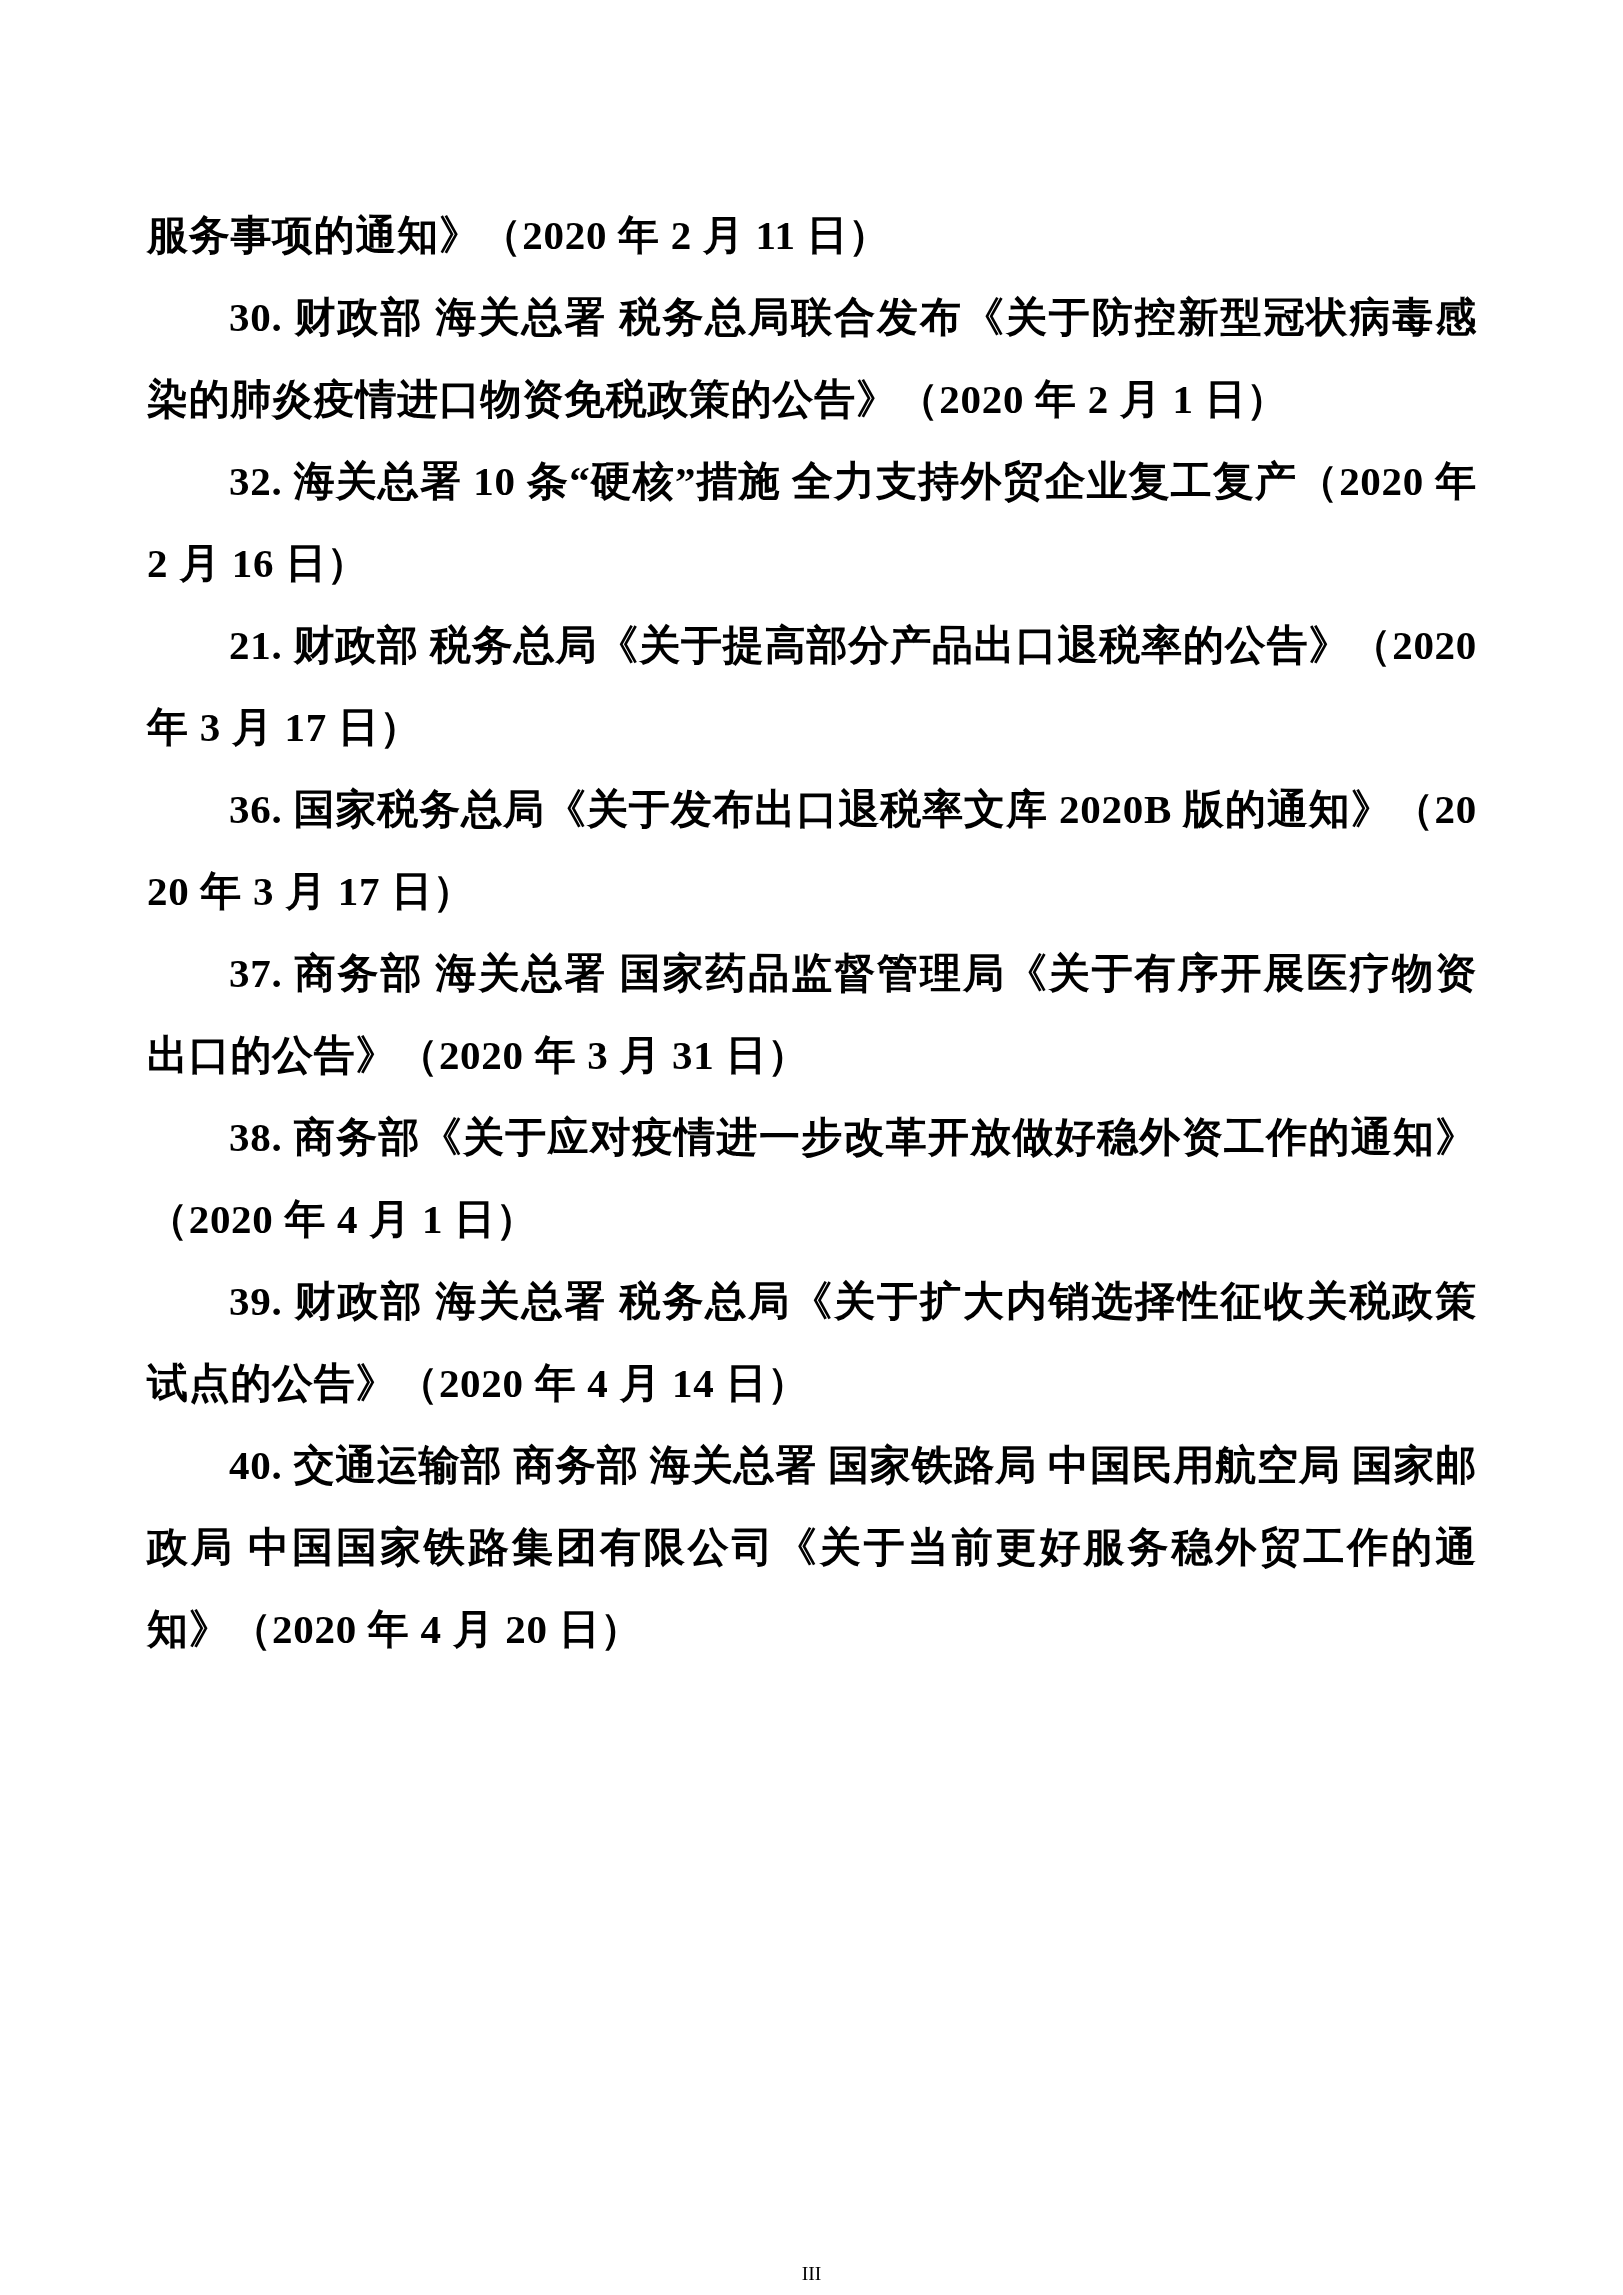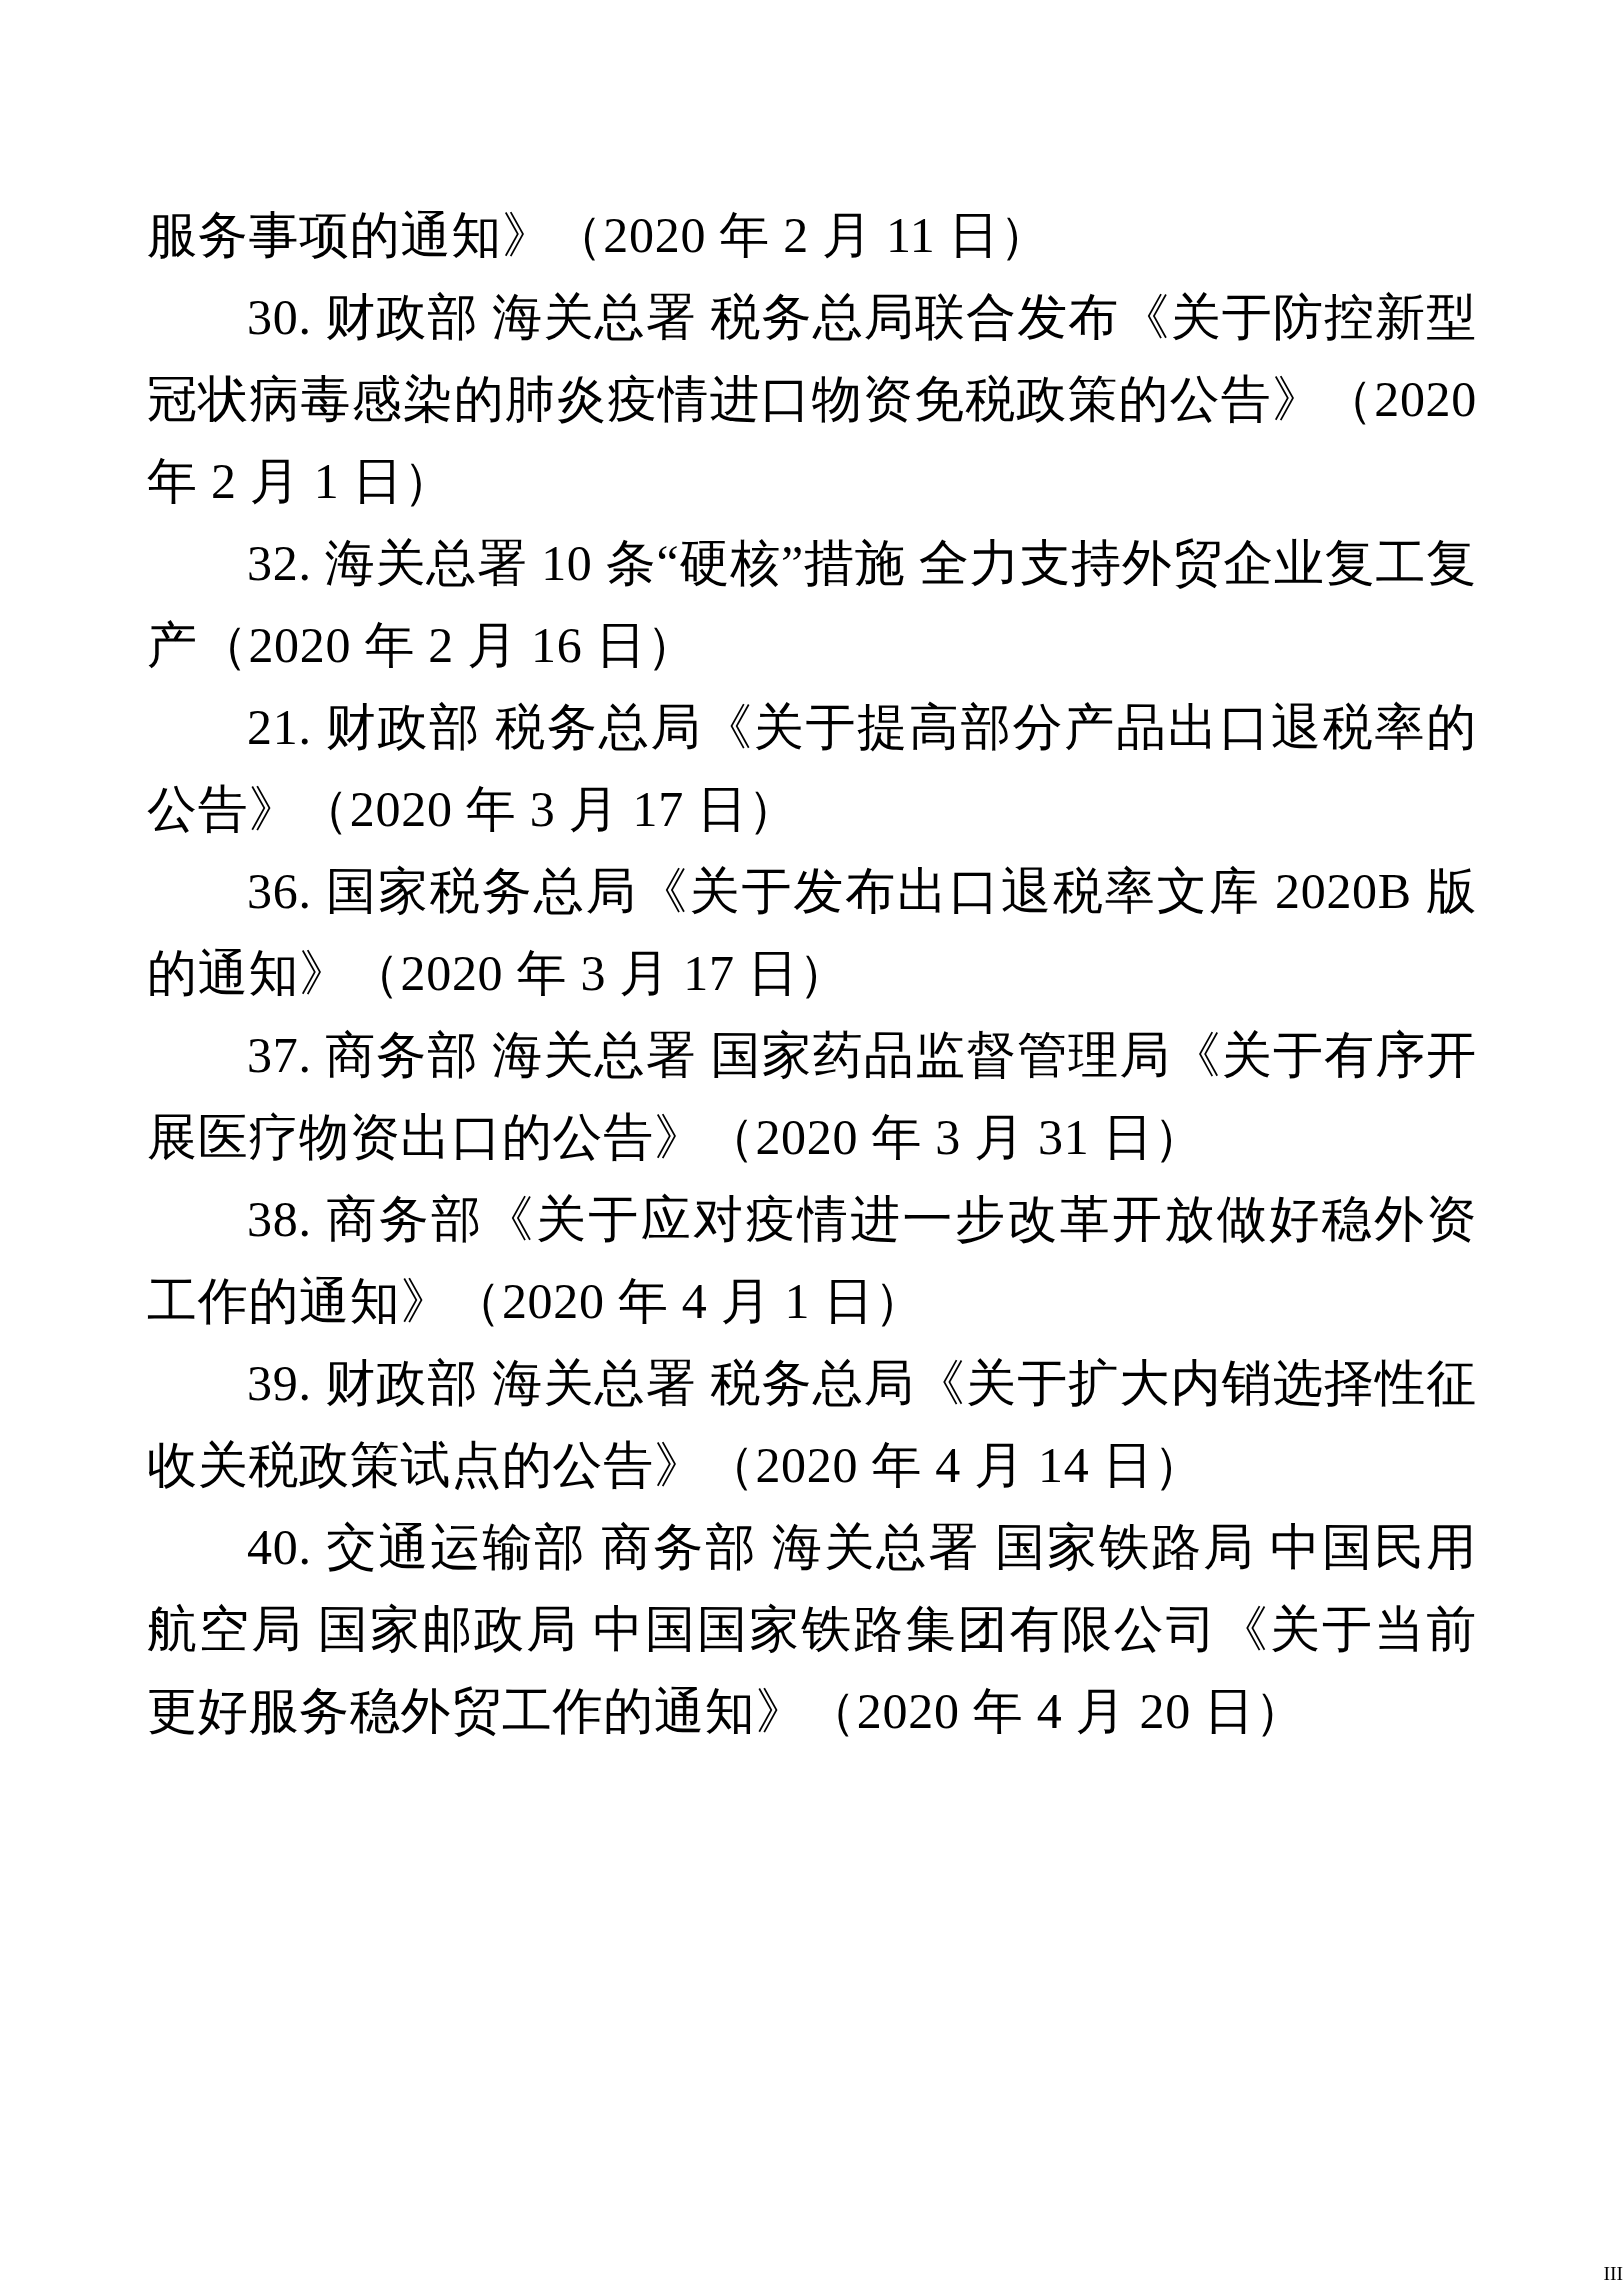--- a/index.html
+++ b/index.html
@@ -18,38 +18,39 @@
   }
   .content {
     position: absolute;
     left: 147px;
     top: 194px;
     width: 1330px;
   }
   .content p {
     margin: 0;
     padding: 0;
-    font-size: 50px;
+    font-size: 41px;
     line-height: 82px;
     text-align: justify;
     text-align-last: left;
     text-justify: inter-ideograph;
     text-indent: 2em;
     letter-spacing: 0.7px;
     word-break: break-all;
+    font-weight: bold;
   }
   .content p.continuation {
     text-indent: 0;
   }
   .footer {
     position: absolute;
     bottom: 10.5px;
     left: 0;
     width: 100%;
-    text-align: right;
+    text-align: center;
     font-size: 19.6px;
     color: #000000;
   }
 </style>
 </head>
 <body>
 
 <div class="page">
 
   <div class="content">

